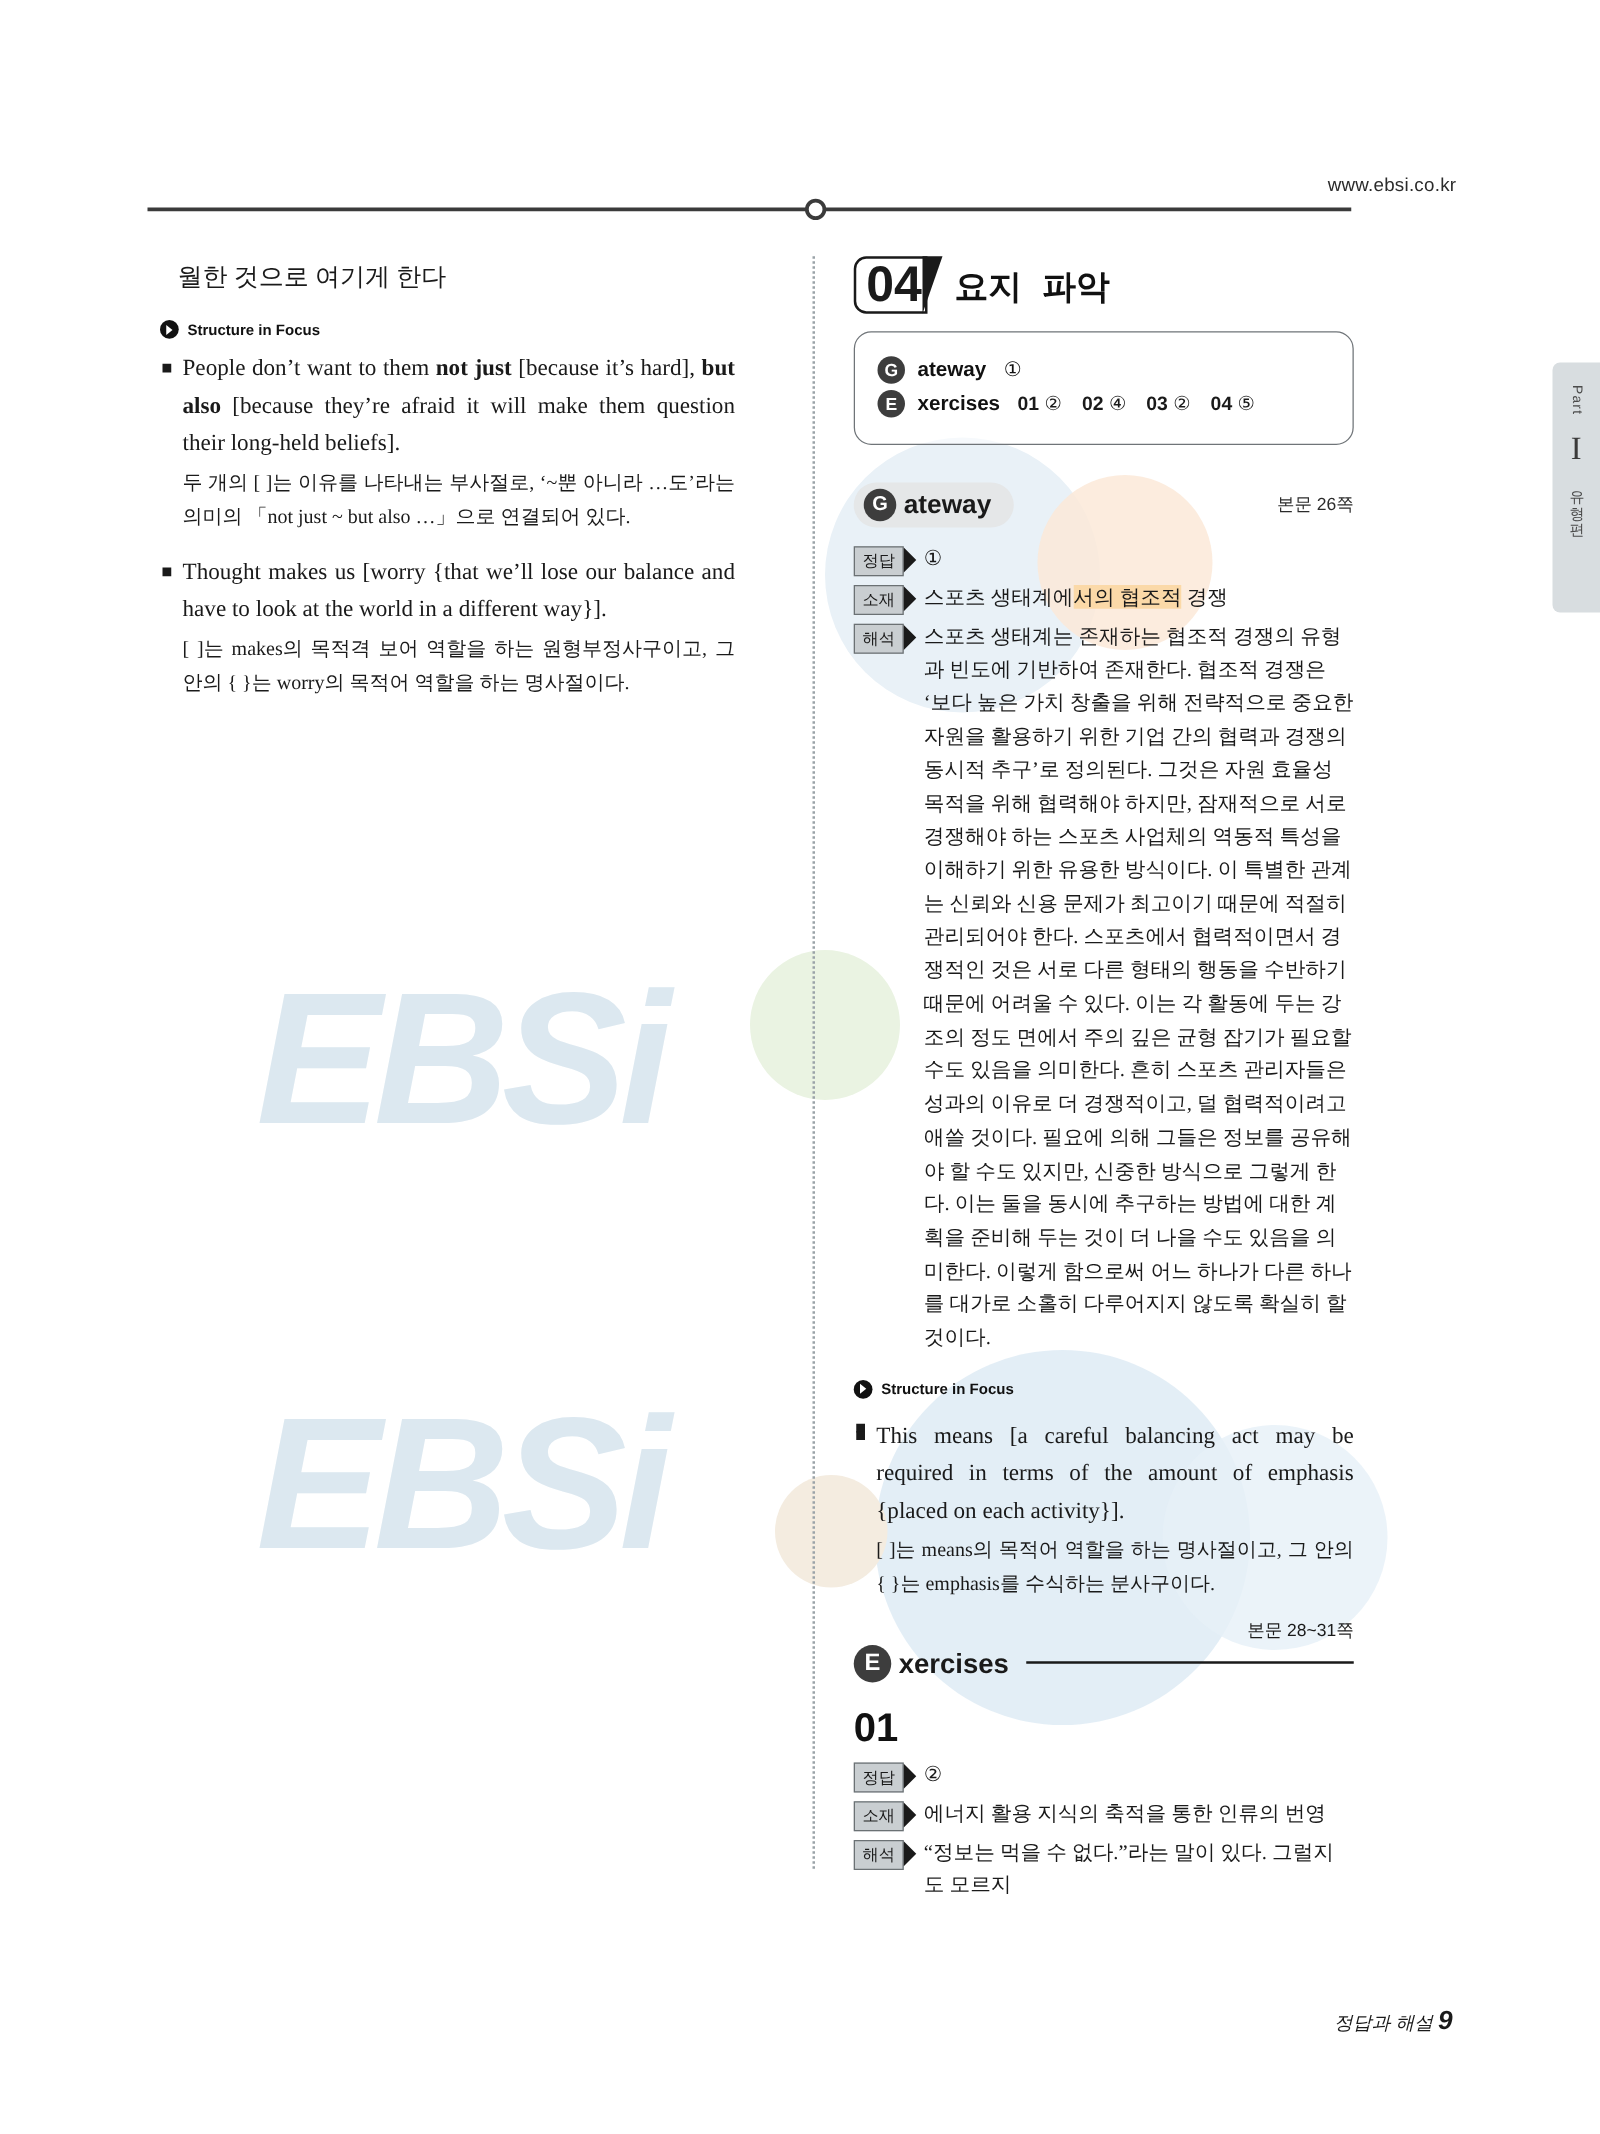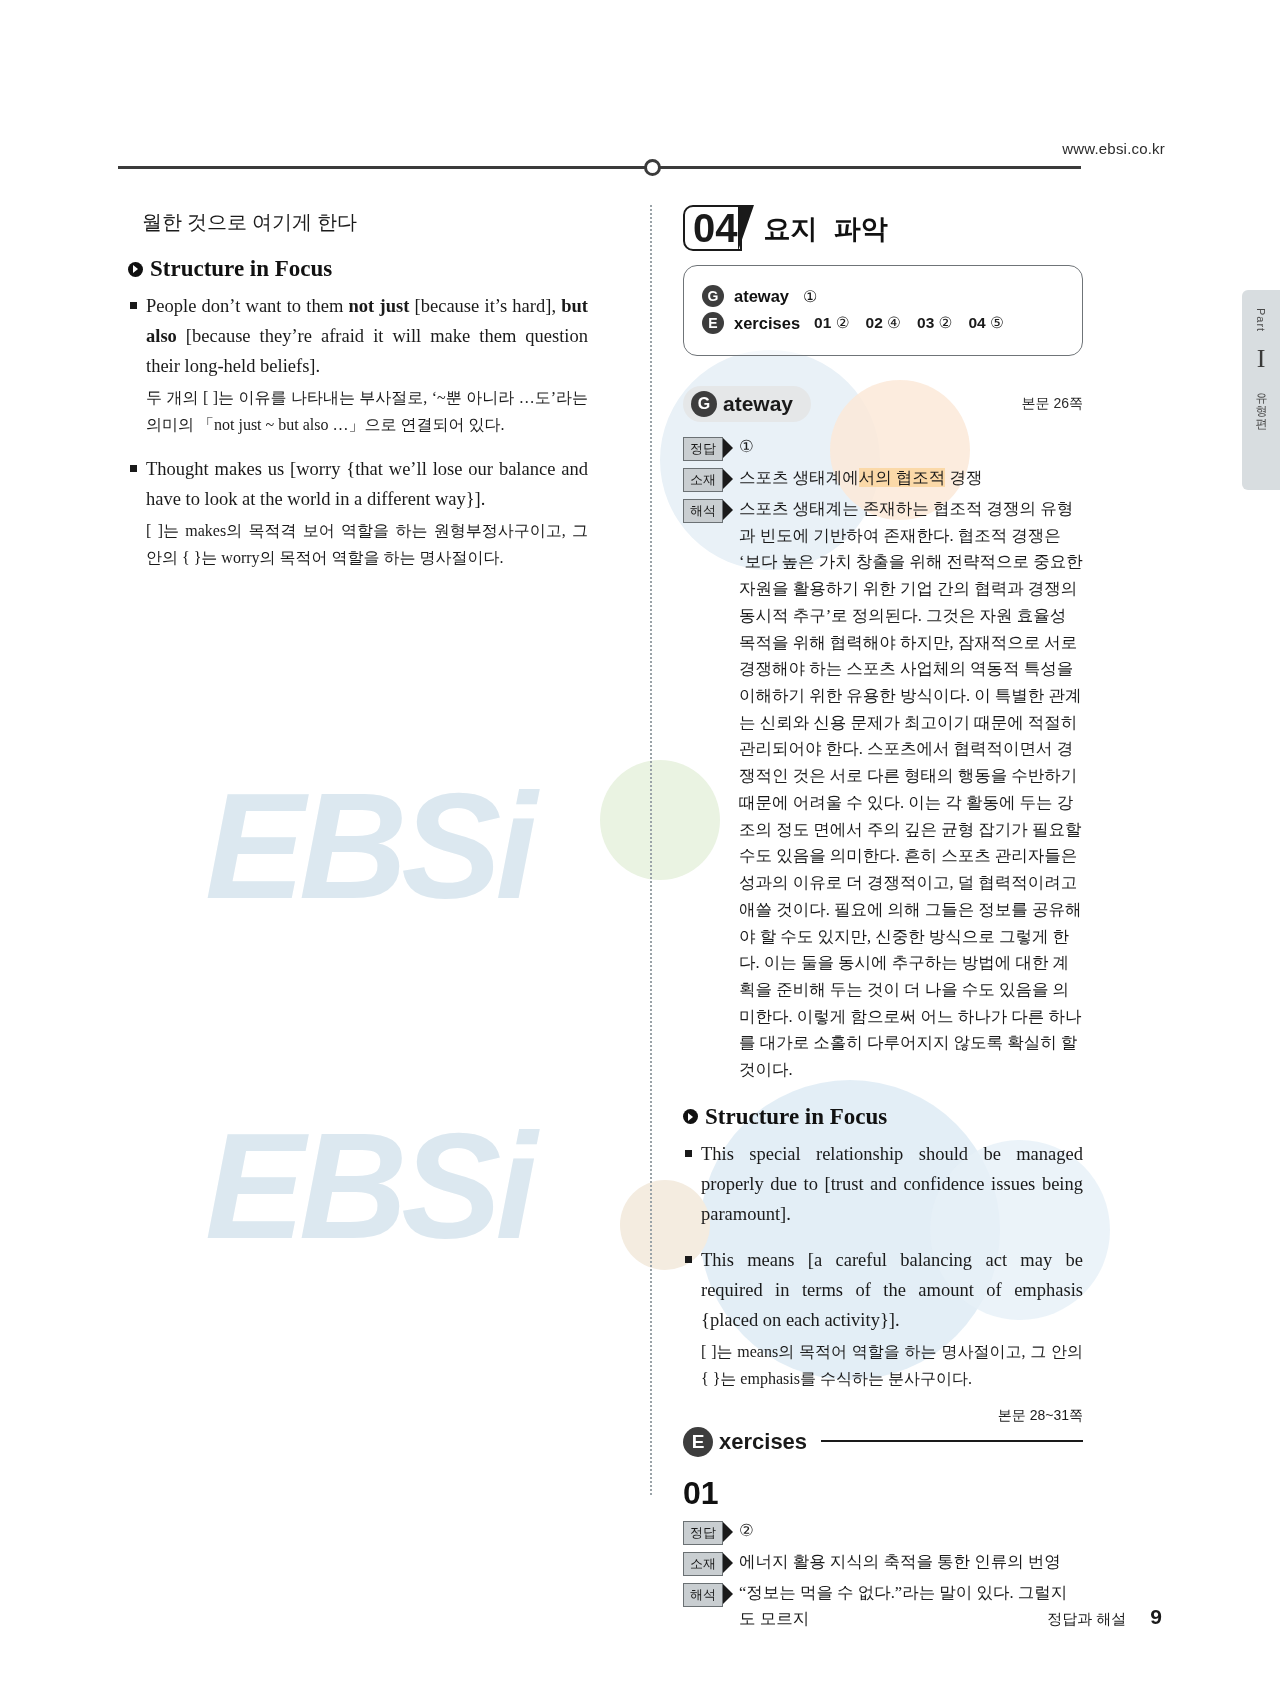--- a/index.html
+++ b/index.html
@@ -134,23 +134,23 @@
   .kr-line {
     font-size: 20px;
     line-height: 1.75;
     text-indent: 14px;
     margin: 0 0 16px 0;
   }
   .sif-head {
     display: flex;
     align-items: center;
     gap: 7px;
-    font-family: Liberation Serif, serif;
-    font-weight: bold;
-    font-size: 23px;
+    font-family: Liberation Sans, sans-serif;
+    font-weight: bold;
+    font-size: 12px;
     margin: 6px 0 10px 0;
     color: #111;
   }
   .bullet-circle {
     display: inline-block;
     width: 15px; height: 15px;
     border-radius: 50%;
     background: #111;
     position: relative;
     flex: none;
@@ -362,21 +362,22 @@
   
   .footer {
     position: absolute;
     right: 118px;
     bottom: 78px;
     font-family: "Liberation Sans", sans-serif;
     font-size: 15px;
     color: #1a1a1a;
     display: flex;
     align-items: baseline;
-    gap: 24px;
+    gap: 4px;
+    font-style: italic;
   }
   .footer .pg {
     font-weight: bold;
     font-size: 21px;
   }
 </style>
 </head>
 <body>
 
 <div class="page">
@@ -469,21 +470,20 @@
       <span class="tag">해석</span>
       <span class="tag-text">스포츠 생태계는 존재하는 협조적 경쟁의 유형과 빈도에 기반하여 존재한다. 협조적 경쟁은 ‘보다 높은 가치 창출을 위해 전략적으로 중요한 자원을 활용하기 위한 기업 간의 협력과 경쟁의 동시적 추구’로 정의된다. 그것은 자원 효율성 목적을 위해 협력해야 하지만, 잠재적으로 서로 경쟁해야 하는 스포츠 사업체의 역동적 특성을 이해하기 위한 유용한 방식이다. 이 특별한 관계는 신뢰와 신용 문제가 최고이기 때문에 적절히 관리되어야 한다. 스포츠에서 협력적이면서 경쟁적인 것은 서로 다른 형태의 행동을 수반하기 때문에 어려울 수 있다. 이는 각 활동에 두는 강조의 정도 면에서 주의 깊은 균형 잡기가 필요할 수도 있음을 의미한다. 흔히 스포츠 관리자들은 성과의 이유로 더 경쟁적이고, 덜 협력적이려고 애쓸 것이다. 필요에 의해 그들은 정보를 공유해야 할 수도 있지만, 신중한 방식으로 그렇게 한다. 이는 둘을 동시에 추구하는 방법에 대한 계획을 준비해 두는 것이 더 나을 수도 있음을 의미한다. 이렇게 함으로써 어느 하나가 다른 하나를 대가로 소홀히 다루어지지 않도록 확실히 할 것이다.</span>
     </div>
 
     <div class="sif-head" style="margin-top:20px;">
       <span class="bullet-circle"></span>
       <span>Structure in Focus</span>
     </div>
 
     <div class="item">
-      <p class="en">This special relationship should be managed properly due to [trust and confidence issues being paramount].</p>
     </div>
 
     <div class="item">
       <p class="en">This means [a careful balancing act may be required in terms of the amount of emphasis {placed on each activity}].</p>
       <p class="kr-note">[   ]는 means의 목적어 역할을 하는 명사절이고, 그 안의 {   }는 emphasis를 수식하는 분사구이다.</p>
     </div>
 
     <div class="ex-banner">
       <span class="ex-page-ref">본문 28~31쪽</span>
       <span class="circle-letter">E</span>

